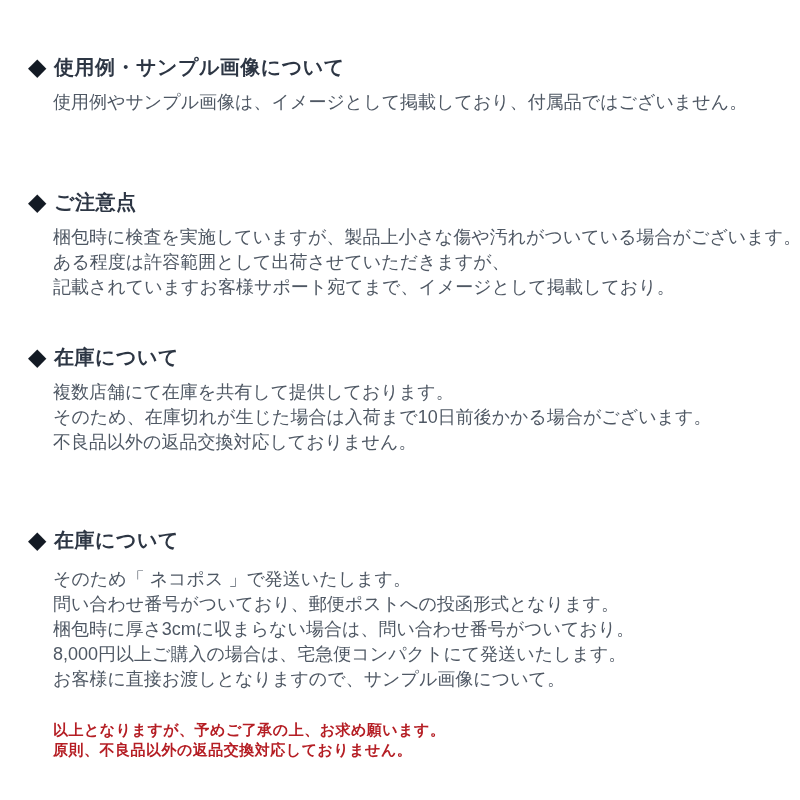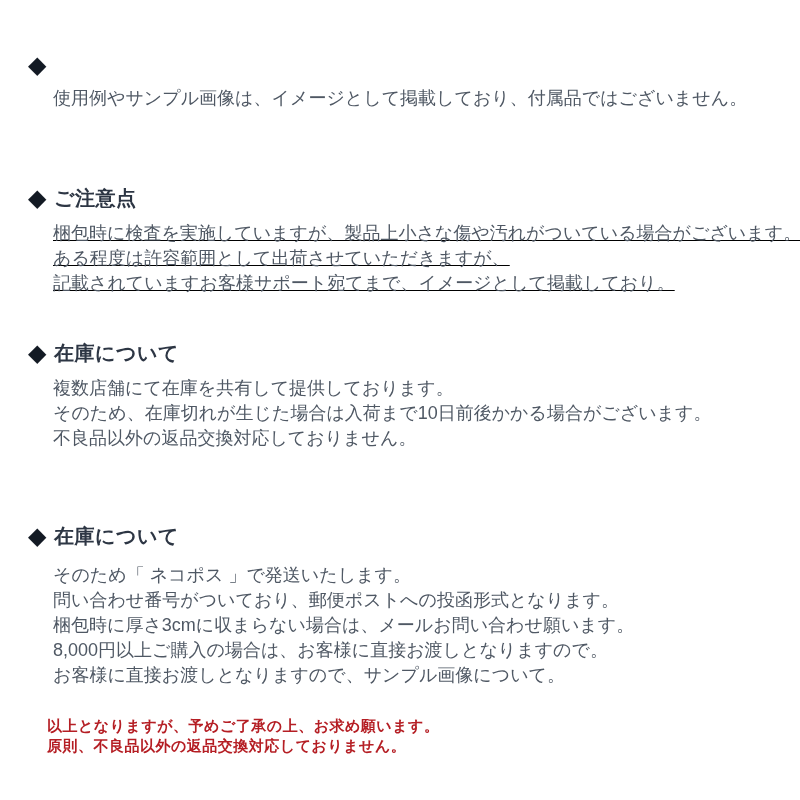--- a/index.html
+++ b/index.html
@@ -39,47 +39,48 @@
     margin: 0;
     font-size: 18px;
     line-height: 25px;
     color: #4f5864;
     letter-spacing: 0px;
     white-space: nowrap;
   }
   .sec1 { padding-top: 55px; }
   .sec1 .body-text { margin-top: 11px; }
   .sec2 { margin-top: 75px; }
-  .sec2 .body-text { margin-top: 11px; text-decoration: underline; }
+  .sec2 .body-text { margin-top: 11px; }
   .sec3 { margin-top: 45px; }
   .sec3 .body-text { margin-top: 11px; }
   .sec4 { margin-top: 73px; }
   .sec4 .body-text { margin-top: 15px; }
   .warning {
     margin-top: 28px;
-    margin-left: 19px;
+    margin-left: 25px;
   }
   .warning p {
     margin: 0;
     font-size: 15px;
     font-weight: 700;
     line-height: 20px;
     color: #b51e24;
     letter-spacing: 0.5px;
     white-space: nowrap;
   }
 </style>
 </head>
 <body>
 
 <div class="page">
 
   <section class="info-section sec1">
     <h2 class="heading">
       <span class="diamond">◆</span>
+      <span>使用例・サンプル画像について</span>
     </h2>
     <div class="body-text">
       <p>使用例やサンプル画像は、イメージとして掲載しており、付属品ではございません。</p>
     </div>
   </section>
 
   <section class="info-section sec2">
     <h2 class="heading">
       <span class="diamond">◆</span>
       <span>ご注意点</span>
@@ -104,22 +105,22 @@
   </section>
 
   <section class="info-section sec4">
     <h2 class="heading">
       <span class="diamond">◆</span>
       <span>在庫について</span>
     </h2>
     <div class="body-text">
       <p>そのため「 ネコポス 」で発送いたします。</p>
       <p>問い合わせ番号がついており、郵便ポストへの投函形式となります。</p>
-      <p>梱包時に厚さ3cmに収まらない場合は、メールお問い合わせ願います。</p>
-      <p>8,000円以上ご購入の場合は、お客様に直接お渡しとなりますので。</p>
+      <p>梱包時に厚さ3cmに収まらない場合は、問い合わせ番号がついており。</p>
+      <p>8,000円以上ご購入の場合は、宅急便コンパクトにて発送いたします。</p>
       <p>お客様に直接お渡しとなりますので、サンプル画像について。</p>
     </div>
   </section>
 
   <div class="warning">
     <p>以上となりますが、予めご了承の上、お求め願います。</p>
     <p>原則、不良品以外の返品交換対応しておりません。</p>
   </div>
 
 </div>

